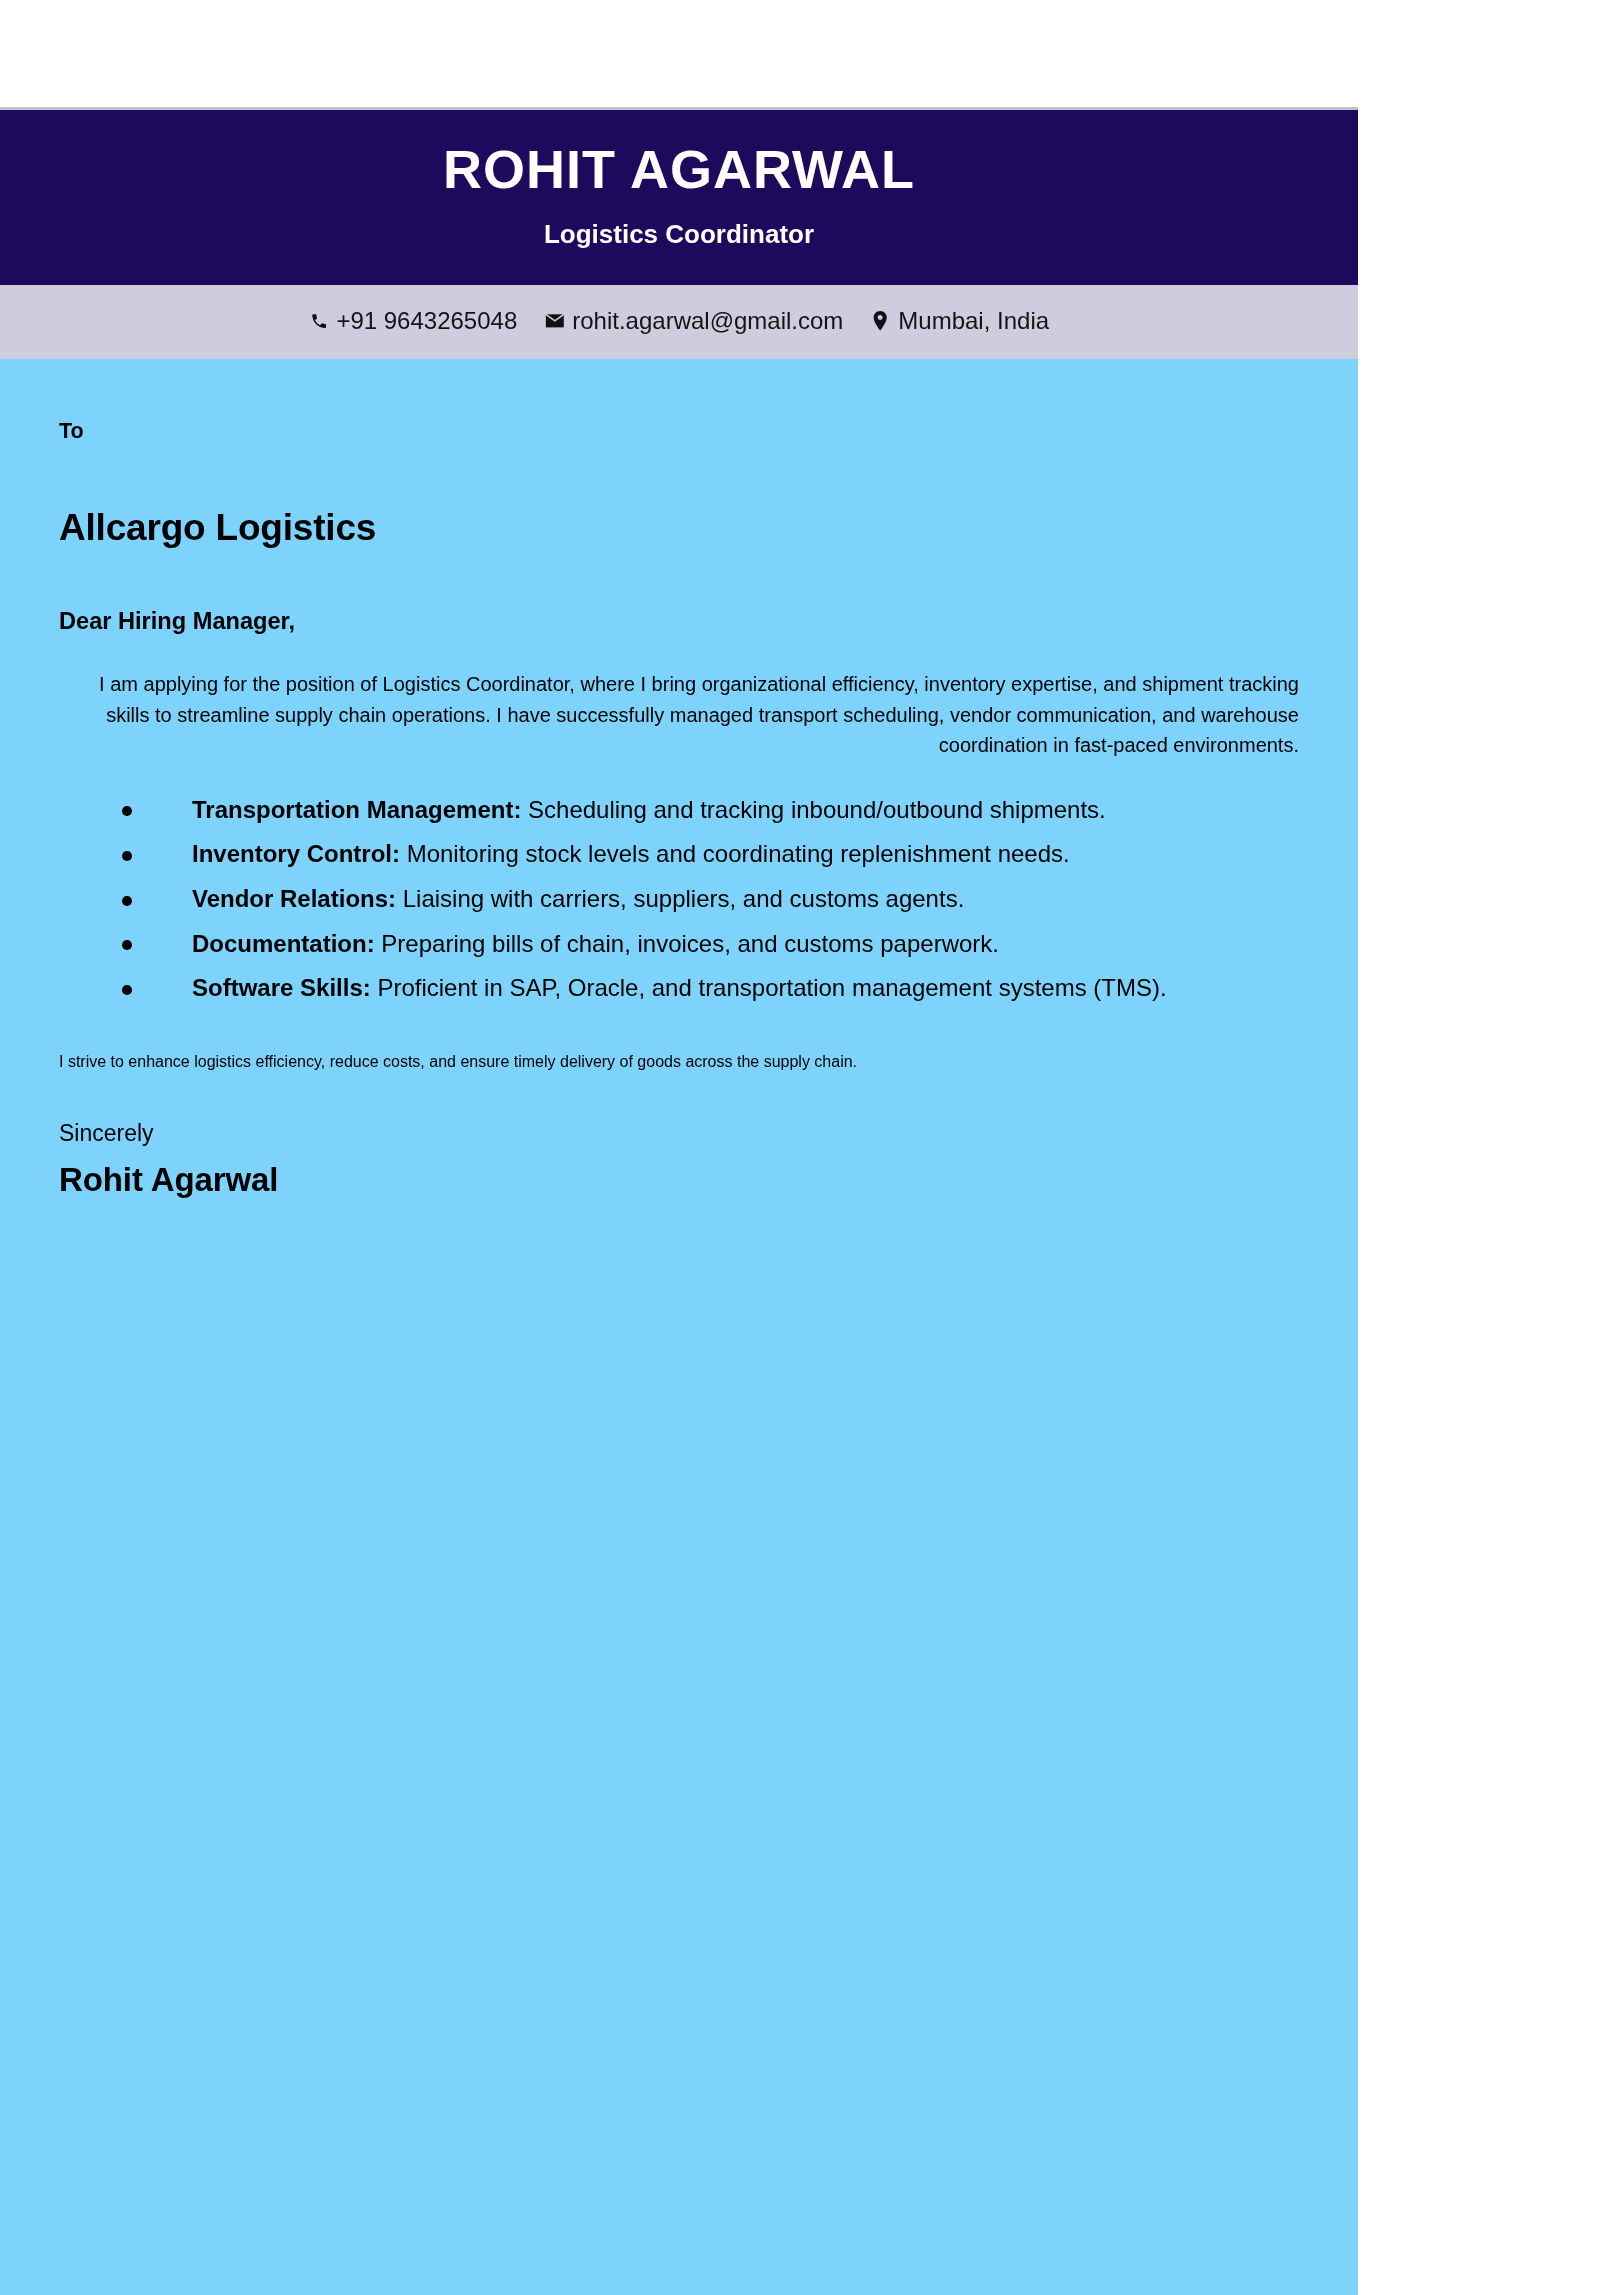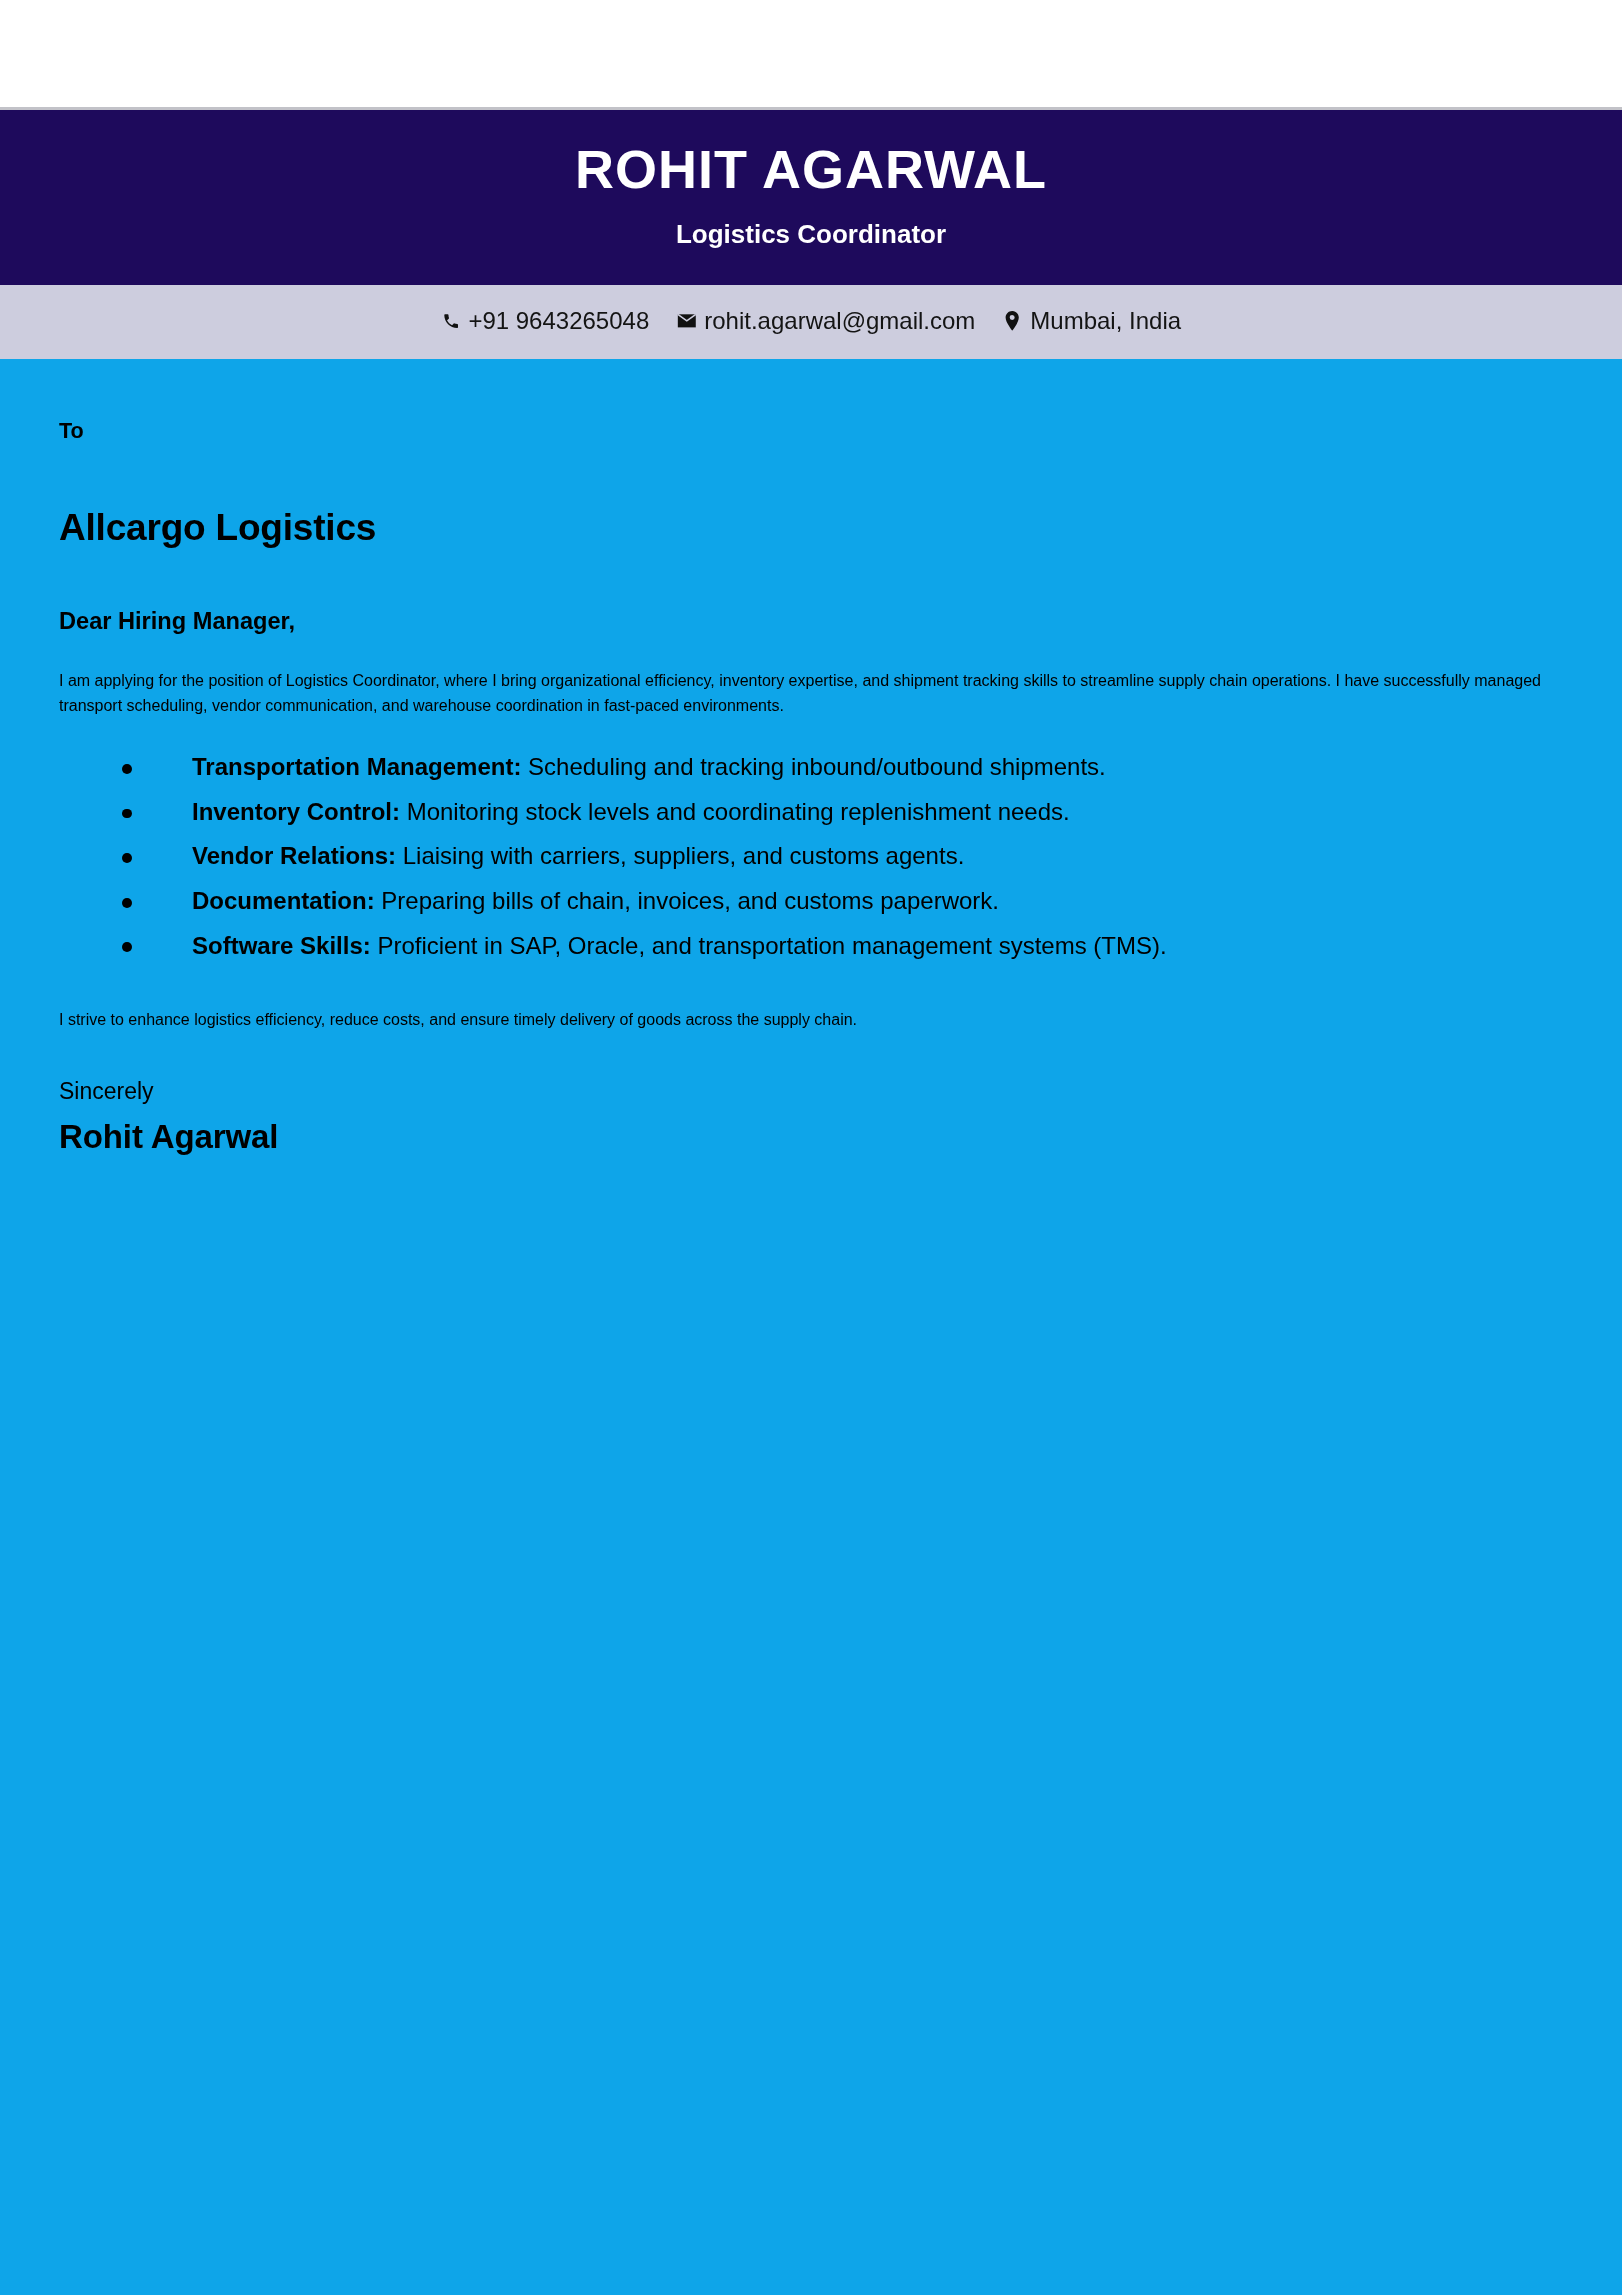--- a/index.html
+++ b/index.html
@@ -10,23 +10,23 @@
   body {
     width: 1622px;
     height: 2295px;
     font-family: "Liberation Sans", sans-serif;
     color: #000000;
     overflow: hidden;
     position: relative;
   }
 
   .page {
-    width: 1622px;
+    width: 1358px;
     min-height: 2295px;
-    background: #0ea5e9;
+    background: #7dd3fc;
     position: relative;
   }
 
   
   .top-gap {
     height: 107px;
     background: #ffffff;
   }
   .top-rule {
     height: 3.3px;
@@ -103,26 +103,26 @@
     line-height: 1.15;
     letter-spacing: -0.2px;
   }
   .salutation {
     font-size: 23.6px;
     font-weight: 700;
     margin: 58px 0 0 0;
     line-height: 1.2;
   }
   .intro-para {
-    font-size: 16px;
+    font-size: 20px;
     font-weight: 400;
     margin: 34px 0 0 0;
     line-height: 1.52;
     max-width: 1498px;
-    text-align: left;
+    text-align: right;
   }
 
   .bullets {
     list-style: none;
     margin: 34px 0 0 0;
     padding: 0;
   }
   .bullets li {
     position: relative;
     font-size: 24px;

